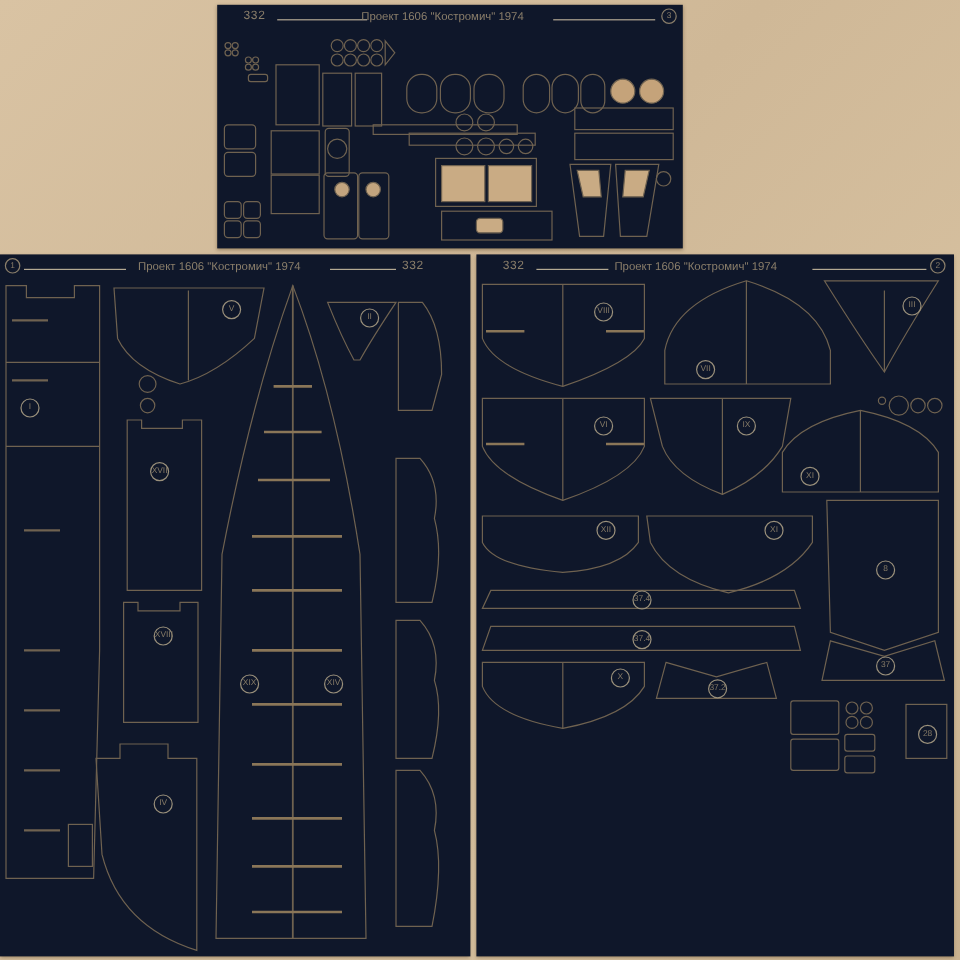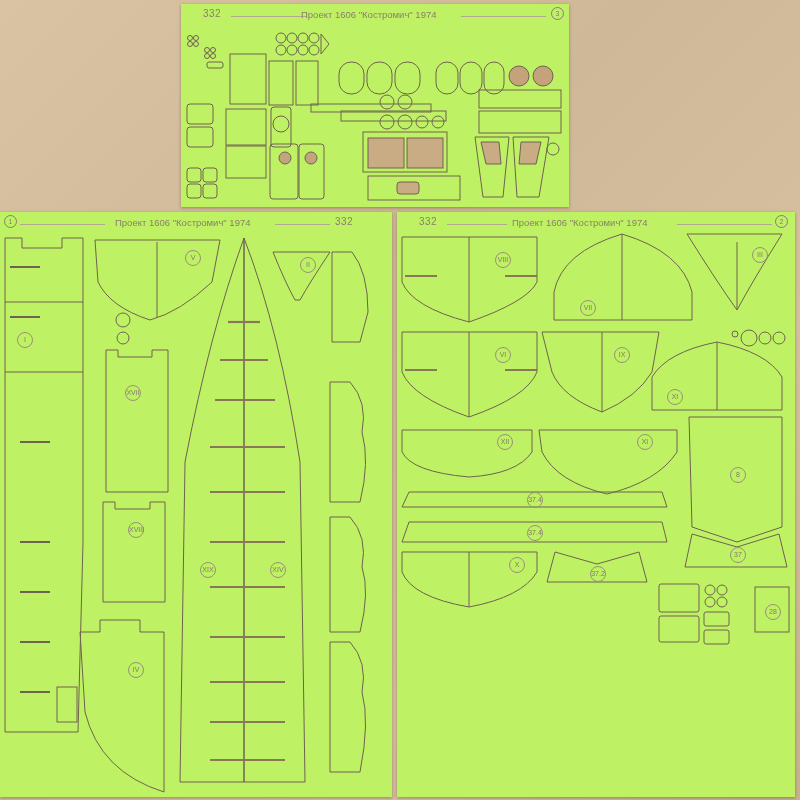--- a/index.html
+++ b/index.html
@@ -1,19 +1,19 @@
 <!DOCTYPE html>
 <html><head>
 <meta charset="utf-8">
 <style>
   html,body{margin:0;padding:0;}
   body{width:800px;height:800px;overflow:hidden;position:relative;
        background:linear-gradient(135deg,#d9c3a3 0%,#cfb897 40%,#d6c09f 70%,#c9b18f 100%);
        font-family:"Liberation Sans",sans-serif;}
-  .sheet{position:absolute;background:#bef264;box-shadow:0 1px 3px rgba(80,60,30,.45);}
+  .sheet{position:absolute;background:#0f172a;box-shadow:0 1px 3px rgba(80,60,30,.45);}
   .sheet svg{position:absolute;left:0;top:0;}
   .hdr{position:absolute;left:0;right:0;top:0;height:20px;font-size:9.5px;color:#8a7e6a;}
   .hdr .title{position:absolute;top:5px;white-space:nowrap;}
   .hdr .brand{position:absolute;top:4px;font-size:10px;letter-spacing:.5px;}
   .hdr .num{position:absolute;top:3px;width:11px;height:11px;border:1px solid #8a7e6a;border-radius:50%;
             font-size:7px;text-align:center;line-height:11px;}
   .hdr .rule{position:absolute;top:12px;height:1px;background:#b3a993;}
   .lbl{position:absolute;font-size:7px;color:#857a66;border:1px solid #9a907b;border-radius:50%;
        width:14px;height:14px;line-height:14px;text-align:center;}
 </style>

